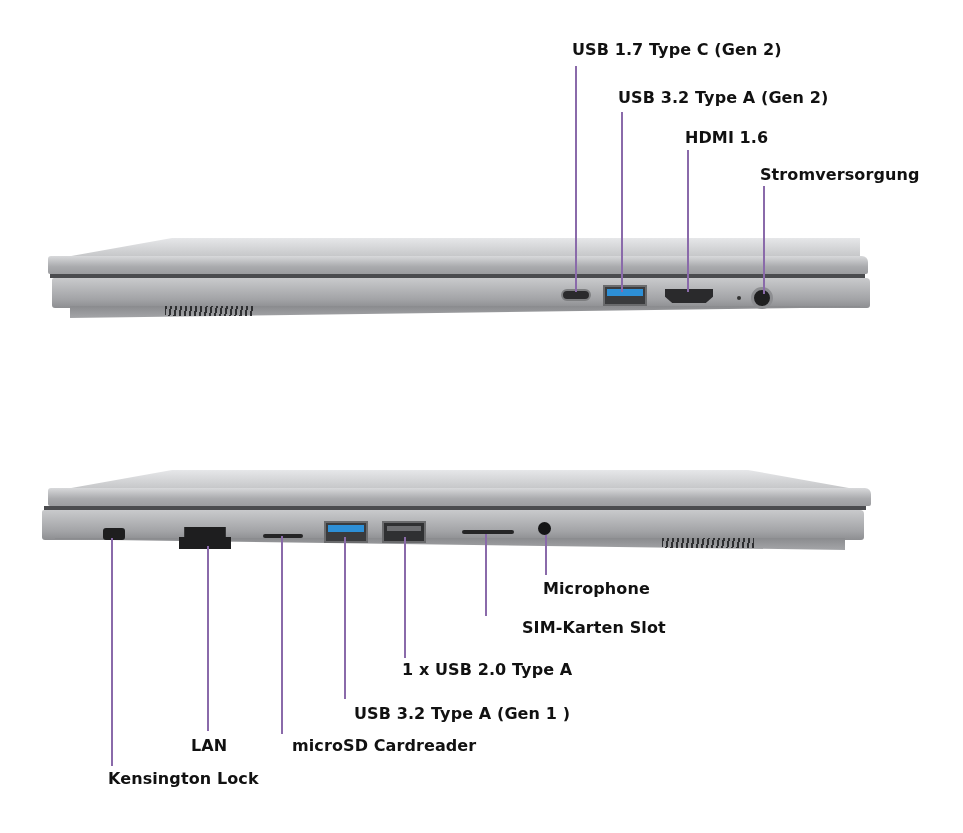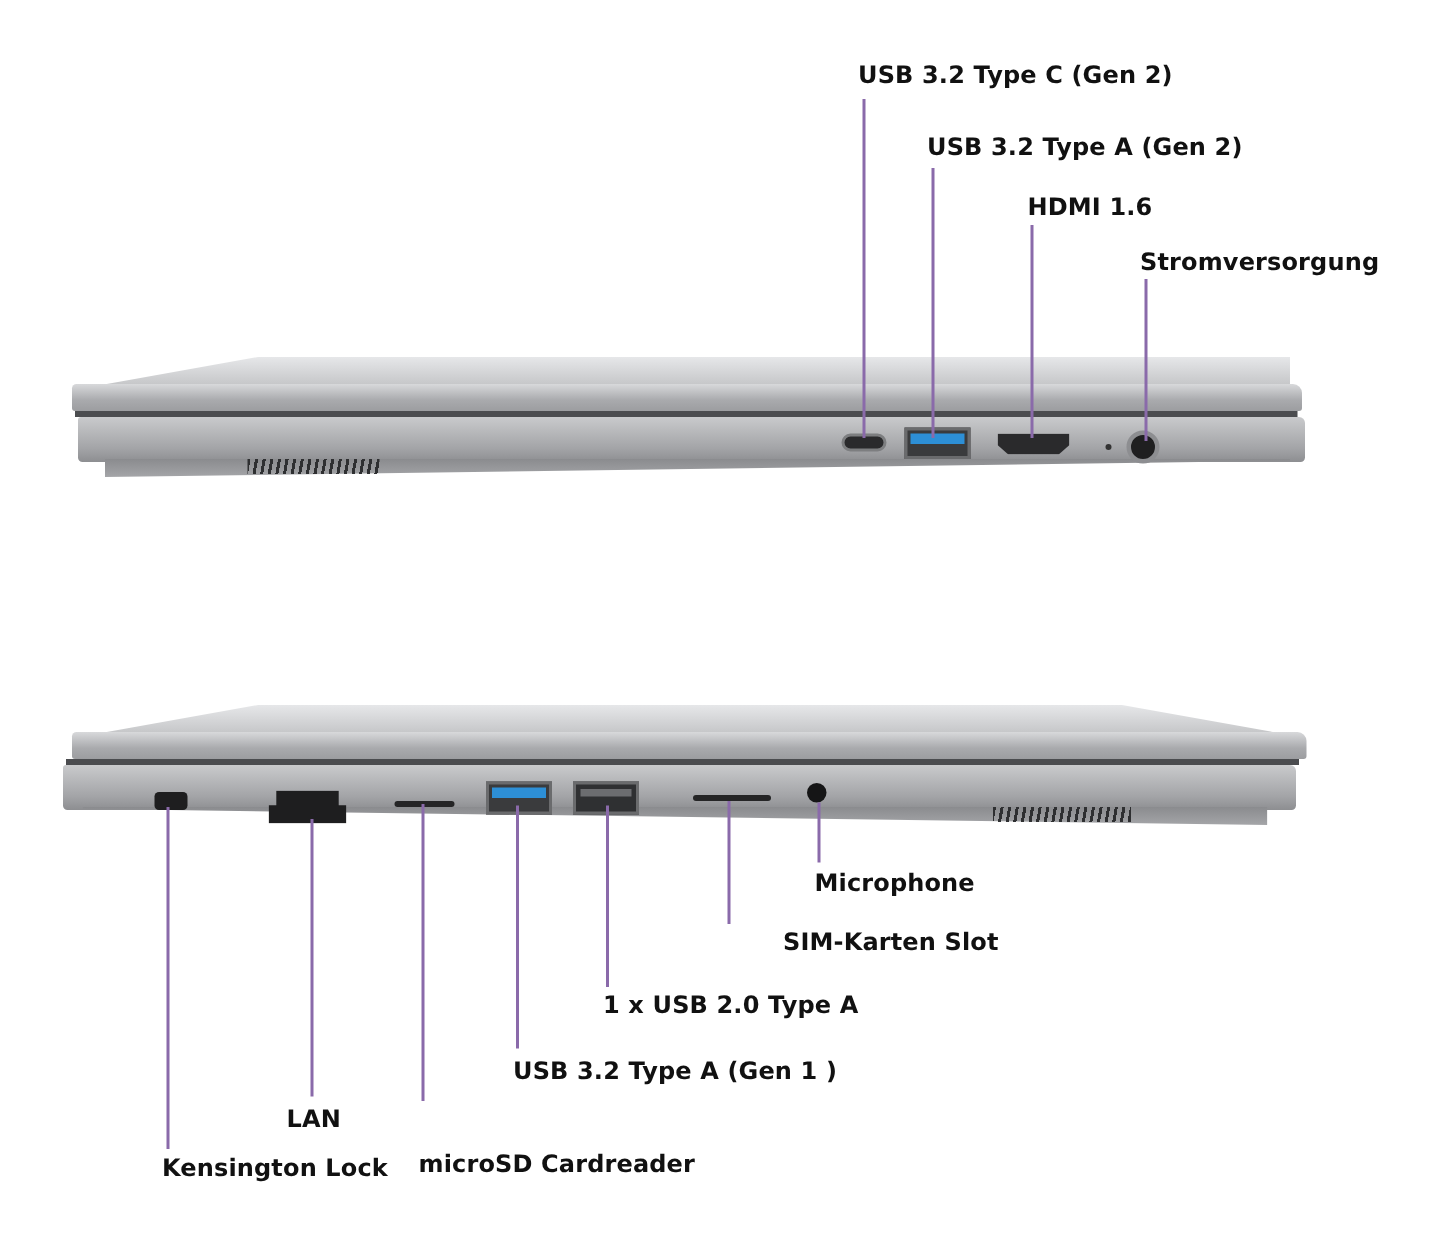--- a/index.html
+++ b/index.html
@@ -45,21 +45,21 @@
   <div class="port hdmi" style="left:665px;top:289px;width:48px;height:14px;"></div>
   <div class="port led" style="left:737px;top:296px;width:4px;height:4px;"></div>
   <div class="port dc" style="left:751px;top:287px;width:16px;height:16px;"></div>
 </div>
 
 <div class="leader" style="left:575px;top:66px;height:226px;"></div>
 <div class="leader" style="left:621px;top:112px;height:180px;"></div>
 <div class="leader" style="left:687px;top:150px;height:142px;"></div>
 <div class="leader" style="left:763px;top:186px;height:108px;"></div>
 
-<div class="label" style="left:572px;top:40px;">USB 3.2 Type C (Gen 2)</div>
+<div class="label" style="left:572px;top:40px;">USB 1.7 Type C (Gen 2)</div>
 <div class="label" style="left:618px;top:88px;">USB 3.2 Type A (Gen 2)</div>
 <div class="label" style="left:685px;top:128px;">HDMI 1.6</div>
 <div class="label" style="left:760px;top:165px;">Stromversorgung</div>
 
 <div>
   <div class="lid-top" style="left:60px;top:470px;width:800px;height:20px;clip-path:polygon(0 100%,14% 0,86% 0,100% 100%);"></div>
   <div class="lid" style="left:48px;top:488px;width:823px;height:18px;"></div>
   <div class="gap" style="left:44px;top:506px;width:822px;height:4px;"></div>
   <div class="base" style="left:42px;top:510px;width:822px;height:30px;"></div>
   <div class="base-under" style="left:55px;top:538px;width:790px;height:12px;clip-path:polygon(0 0,100% 0,100% 100%,0 10%);"></div>
@@ -82,16 +82,16 @@
 <div class="leader" style="left:207px;top:546px;height:185px;"></div>
 <div class="leader" style="left:281px;top:536px;height:198px;"></div>
 <div class="leader" style="left:344px;top:537px;height:162px;"></div>
 <div class="leader" style="left:404px;top:537px;height:121px;"></div>
 <div class="leader" style="left:485px;top:534px;height:82px;"></div>
 <div class="leader" style="left:545px;top:535px;height:40px;"></div>
 
 <div class="label" style="left:543px;top:579px;">Microphone</div>
 <div class="label" style="left:482px;top:618px;margin-left:40px;">SIM-Karten Slot</div>
 <div class="label" style="left:402px;top:660px;text-align:center;">1 x USB 2.0 Type A</div>
-<div class="label" style="left:342px;top:704px;text-align:right;">USB 3.2 Type A (Gen 1 )</div>
+<div class="label" style="left:354px;top:704px;text-align:right;">USB 3.2 Type A (Gen 1 )</div>
 <div class="label" style="left:191px;top:736px;">LAN</div>
-<div class="label" style="left:279px;top:736px;margin-top:30px;">microSD Cardreader</div>
+<div class="label" style="left:292px;top:736px;">microSD Cardreader</div>
 <div class="label" style="left:108px;top:769px;">Kensington Lock</div>
 
 </body></html>

